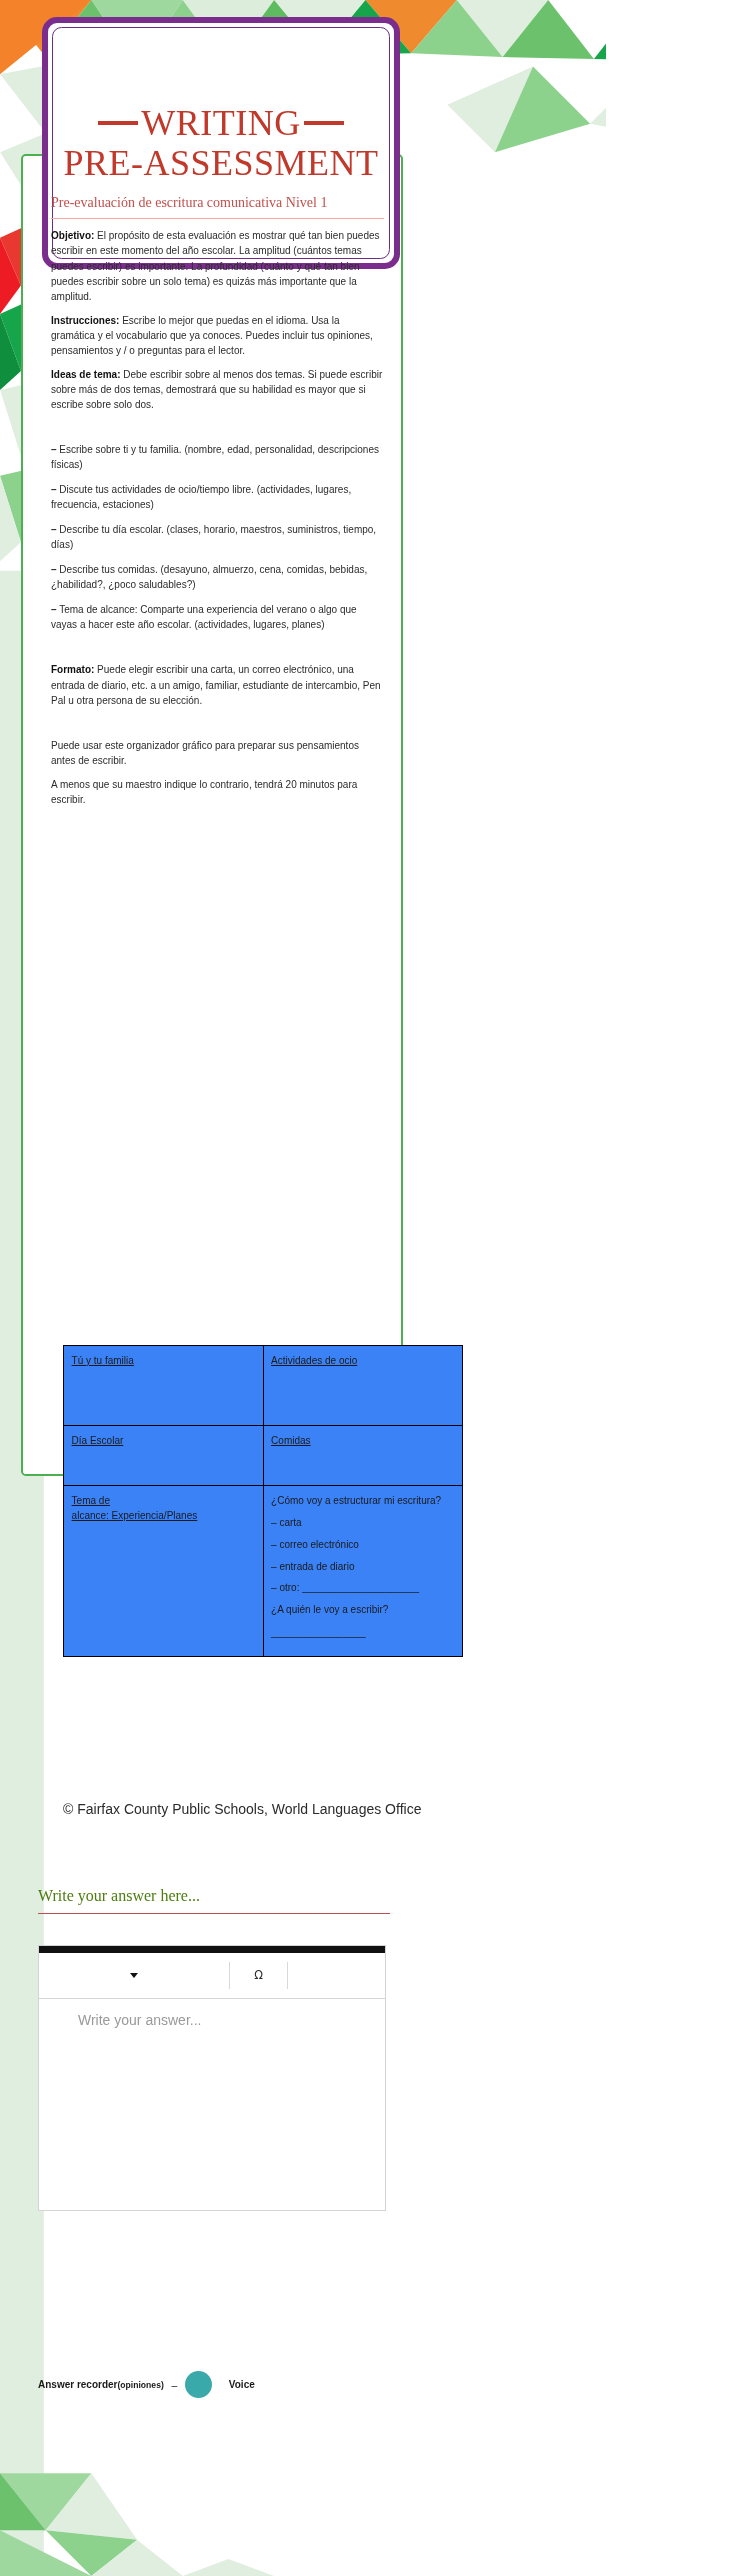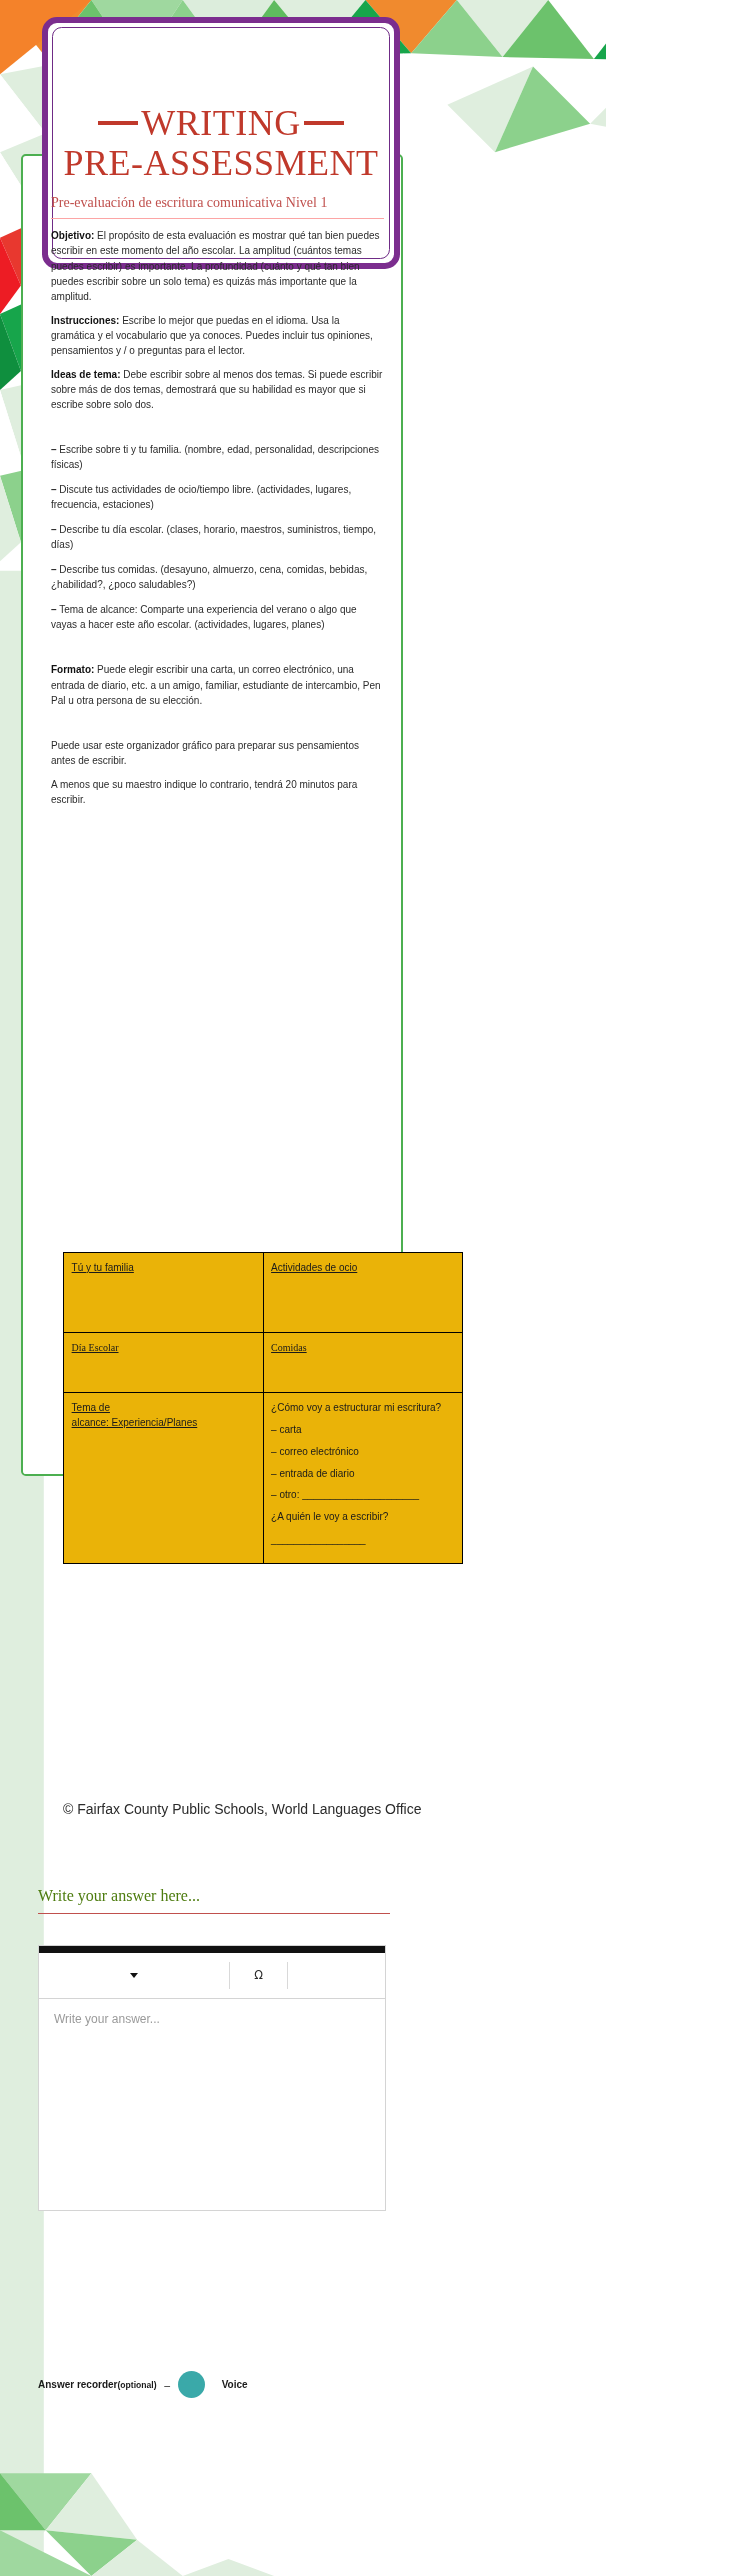--- a/index.html
+++ b/index.html
@@ -116,42 +116,42 @@
     line-height: 1.52;
     color: #2b2b2b;
     margin-bottom: 9.5px;
   }
   .bullet .dash { font-weight: bold; }
 
   
   .organizer {
     position: absolute;
     left: 63px;
-    top: 1252px;
+    top: 1345px;
     width: 400px;
     border-collapse: collapse;
     table-layout: fixed;
     z-index: 3;
-    background: #eab308;
+    background: #3b82f6;
   }
   .organizer td {
     border: 1px solid #000000;
     vertical-align: top;
     padding: 6.7px 7.6px 9.5px 7.6px;
     font-size: 10px;
     line-height: 1.5;
     color: #1a1a1a;
     width: 50%;
   }
   .cell-label {
     text-decoration: underline;
     display: inline;
   }
   .row-a td { height: 80px; }
-  .row-b td { height: 60px; font-family: Liberation Serif, serif; }
+  .row-b td { height: 60px; }
   .row-c td { height: 95px; }
   .q-line { margin-bottom: 6.7px; }
   .q-head { margin-bottom: 7.6px; }
 
   .copyright {
     position: absolute;
     left: 63px;
     top: 1801px;
     font-size: 14px;
     color: #2b2b2b;
@@ -205,23 +205,24 @@
   }
   .omega {
     font-family: "DejaVu Sans", sans-serif;
     font-size: 11.4px;
     color: #2b2b2b;
     cursor: pointer;
   }
   .editor-area {
     height: 211px;
     padding: 13.3px 15px;
-    font-size: 12px;
+    font-size: 14px;
     color: #9a9a9a;
     cursor: text;
+    margin-left: 24px;
   }
 
   .recorder-row {
     position: absolute;
     left: 38px;
     top: 2371px;
     width: 352px;
     display: flex;
     align-items: center;
     z-index: 3;
@@ -424,20 +425,20 @@
       <div class="tb-div"></div>
       <div class="tb-group tb-seg-2">
         <span class="omega">Ω</span>
       </div>
       <div class="tb-div"></div>
     </div>
     <div class="editor-area">Write your answer...</div>
   </div>
 
   <div class="recorder-row">
-    <span class="rec-label"><b>Answer recorder</b><span class="opt">(optional)</span></span>
+    <span class="rec-label"><b>Answer recorder</b><span class="opt">(opiniones)</span></span>
     <span class="rec-dash">–</span>
     <span class="rec-dot"></span>
     <span class="rec-voice">Voice</span>
   </div>
 
 </div>
 
 
 </body></html>

